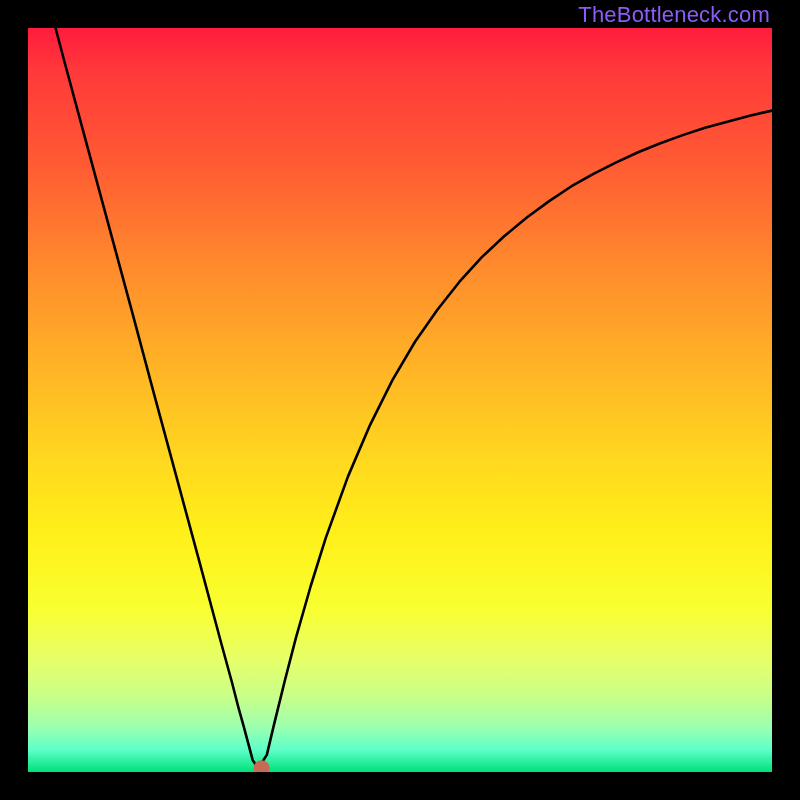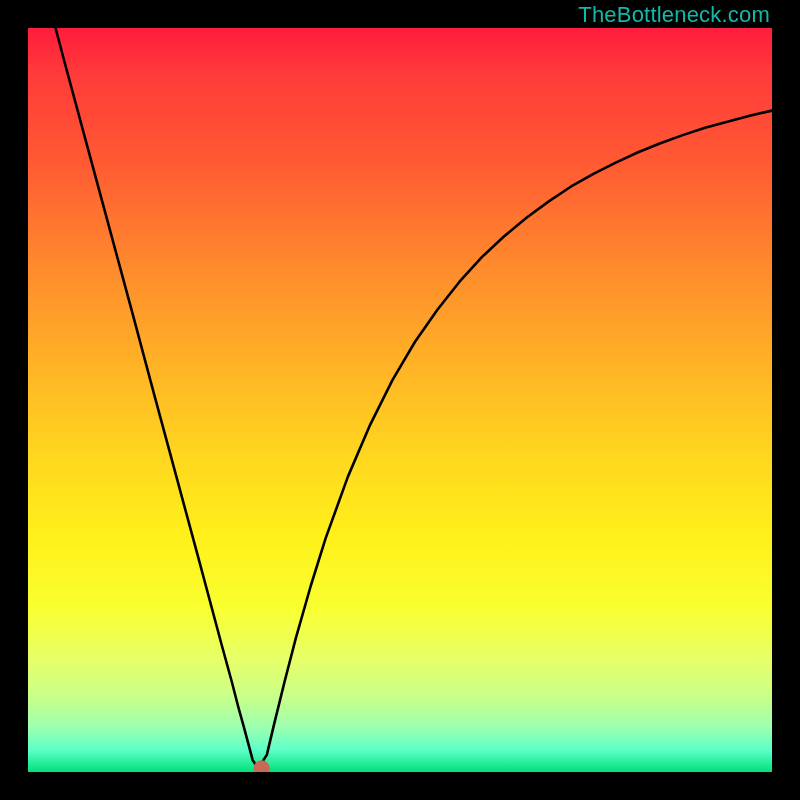--- a/index.html
+++ b/index.html
@@ -20,21 +20,21 @@
       #f9ff30 78%,
       #e6ff6a 85%,
       #c8ff8a 90%,
       #9cffb0 94%,
       #5effc8 97%,
       #00e07a 100%);
   }
   .watermark {
     position: absolute;
     top: 2px; right: 30px;
-    color: #14b8a6;
+    color: #8b5cf6;
     font-size: 22px;
     font-weight: 500;
     letter-spacing: 0.2px;
     z-index: 3;
     pointer-events: none;
   }
   svg.curve { position: absolute; left: 0; top: 0; width: 744px; height: 744px; }
 </style>
 </head>
 <body>

